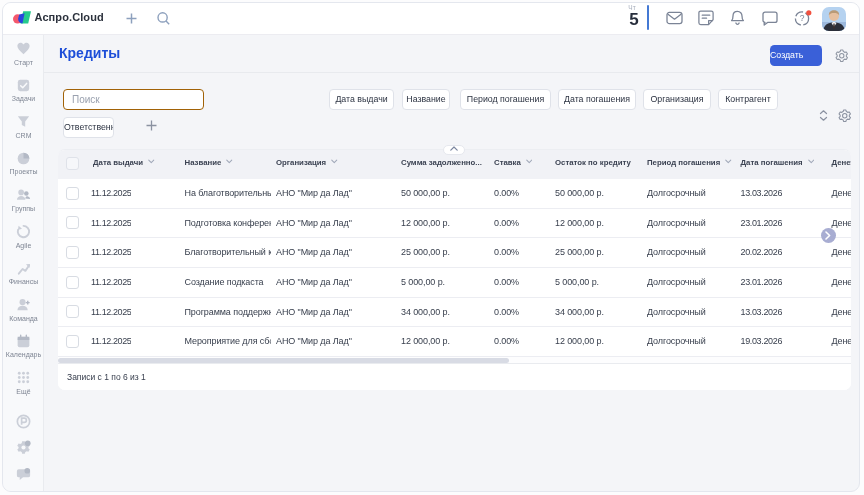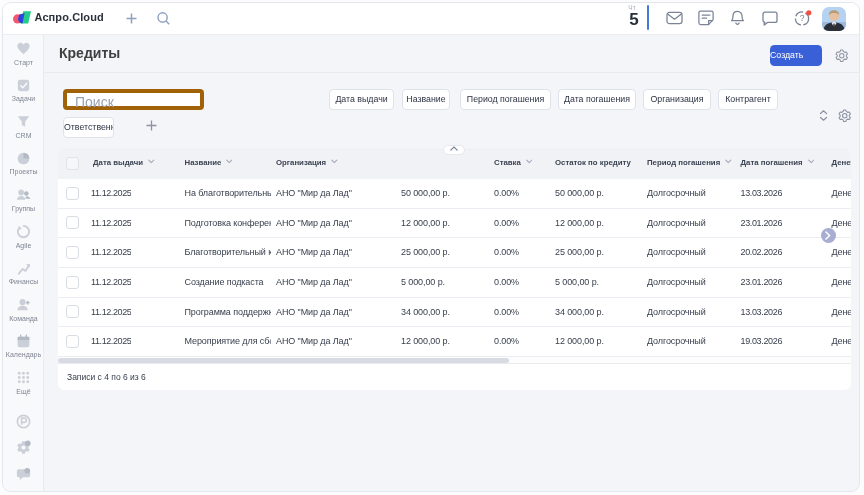--- a/index.html
+++ b/index.html
@@ -19,27 +19,27 @@
   .bluebar { position:absolute; left:643.8px; top:1.6px; width:2.2px; height:25.2px; background:#4479d4; border-radius:2px; }
   .avatar { position:absolute; left:819px; top:3.5px; width:24px; height:24px; border-radius:7px; overflow:hidden; }
 
   
   .sidebar { position:absolute; left:0; top:32px; width:41px; bottom:0; background:#f8f9fb; border-right:1px solid #e9ebef; }
   .sbitem { position:absolute; left:0; width:41px; text-align:center; }
   .sbitem svg { display:block; margin:0 auto; }
   .sblabel { font-size:7px; color:#7f8694; margin-top:1.5px; }
 
   
-  .pagetitle { position:absolute; left:56px; top:41.5px; font-size:14px; font-weight:700; color:#404040; }
+  .pagetitle { position:absolute; left:56px; top:41.5px; font-size:14px; font-weight:700; color:#1d4ed8; }
   .createbtn { position:absolute; left:767px; top:41.5px; width:52px; height:21.5px; background:#3a60d8;
                border-radius:4.5px; color:#fff; font-size:8.8px; text-align:left; line-height:21.5px; }
   .titlehr { position:absolute; left:41px; top:69px; right:0; height:1px; background:#e8eaee; }
 
   .searchbox { position:absolute; left:60px; top:86px; width:141px; height:21px; background:#fff;
-               border:4px solid #a16207; border-radius:4px; font-size:14px; color:#9aa1af; line-height:19px; padding-left:8px; }
+               border:1px solid #a16207; border-radius:4px; font-size:10px; color:#9aa1af; line-height:19px; padding-left:8px; }
   .chip { position:absolute; left:208px; top:85px; width:110px; height:21.5px; background:#2f57d6; border-radius:4px; color:#fff; }
   .chipdiv { position:absolute; left:22px; top:4px; width:1px; height:13.5px; background:rgba(255,255,255,0.35); }
   .chiptext { position:absolute; left:31px; top:0; height:21.5px; line-height:21px; font-size:8.8px; }
   .chipx { position:absolute; left:92.5px; top:0; height:21.5px; line-height:20px; font-size:8.5px; }
   .fbtn { position:absolute; top:86px; height:21px; background:#fff; border:1px solid #dfe2e9; border-radius:4px;
           font-size:8.8px; color:#2c3342; text-align:center; line-height:19px; white-space:nowrap; overflow:hidden; }
 
   
   .card { position:absolute; left:55px; top:145.5px; width:793px; height:241.8px; background:#fff;
           border-radius:7px; overflow:hidden; border-top:1px solid #eceef2;}
@@ -266,20 +266,21 @@
           <span class="cbx" style="top:7.8px; background:#f6f7fa; border-color:#dfe2e9;"></span>
           <span class="hcell c1 pad">Дата выдачи<svg style="vertical-align:1px; margin-left:5px;" width="6.5" height="5" viewBox="0 0 7 5">
               <path d="M0.8 1 L3.5 3.8 L6.2 1" stroke="#a0a8b8" stroke-width="1.1" fill="none" stroke-linecap="round" stroke-linejoin="round"></path>
             </svg></span>
           <span class="hcell c2 pad" style="overflow:visible;">Название<svg style="vertical-align:1px; margin-left:5px;" width="6.5" height="5" viewBox="0 0 7 5">
               <path d="M0.8 1 L3.5 3.8 L6.2 1" stroke="#a0a8b8" stroke-width="1.1" fill="none" stroke-linecap="round" stroke-linejoin="round"></path>
             </svg></span>
           <span class="hcell c3 pad">Организация<svg style="vertical-align:1px; margin-left:5px;" width="6.5" height="5" viewBox="0 0 7 5">
               <path d="M0.8 1 L3.5 3.8 L6.2 1" stroke="#a0a8b8" stroke-width="1.1" fill="none" stroke-linecap="round" stroke-linejoin="round"></path>
             </svg></span>
+          <span class="hcell c4 pad">Сумма задолженно...</span>
           <span class="hcell c5 pad">Ставка<svg style="vertical-align:1px; margin-left:5px;" width="6.5" height="5" viewBox="0 0 7 5">
               <path d="M0.8 1 L3.5 3.8 L6.2 1" stroke="#a0a8b8" stroke-width="1.1" fill="none" stroke-linecap="round" stroke-linejoin="round"></path>
             </svg></span>
           <span class="hcell c6 pad">Остаток по кредиту</span>
           <span class="hcell c7 pad">Период погашения<svg style="vertical-align:1px; margin-left:5px;" width="6.5" height="5" viewBox="0 0 7 5">
               <path d="M0.8 1 L3.5 3.8 L6.2 1" stroke="#a0a8b8" stroke-width="1.1" fill="none" stroke-linecap="round" stroke-linejoin="round"></path>
             </svg></span>
           <span class="hcell c8 pad">Дата погашения<svg style="vertical-align:1px; margin-left:5px;" width="6.5" height="5" viewBox="0 0 7 5">
               <path d="M0.8 1 L3.5 3.8 L6.2 1" stroke="#a0a8b8" stroke-width="1.1" fill="none" stroke-linecap="round" stroke-linejoin="round"></path>
             </svg></span>
@@ -352,21 +353,21 @@
           <span class="cell c3 pad">АНО "Мир да Лад"</span>
           <span class="cell c4 pad">12 000,00 р.</span>
           <span class="cell c5 pad">0.00%</span>
           <span class="cell c6 pad">12 000,00 р.</span>
           <span class="cell c7 pad">Долгосрочный</span>
           <span class="cell c8 pad">19.03.2026</span>
           <span class="cell c9 pad">Денежный счёт</span>
         </div>
         <div class="scrollstrip"></div>
         <div class="scrollthumb"></div>
-        <div class="tfoot">Записи с 4 по 6 из 6</div>
+        <div class="tfoot">Записи с 1 по 6 из 1</div>
       </div>
 
   <div class="pill">
     <svg style="position:absolute; left:6px; top:0.5px;" width="8" height="5" viewBox="0 0 8 5">
       <path d="M0.8 4.2 L4 1 L7.2 4.2" stroke="#7c87a0" stroke-width="1.2" fill="none" stroke-linecap="round" stroke-linejoin="round"></path>
     </svg>
   </div>
 
   <div class="nextbtn">
     <svg style="position:absolute; left:4.5px; top:3px;" width="6" height="9" viewBox="0 0 6 9">

